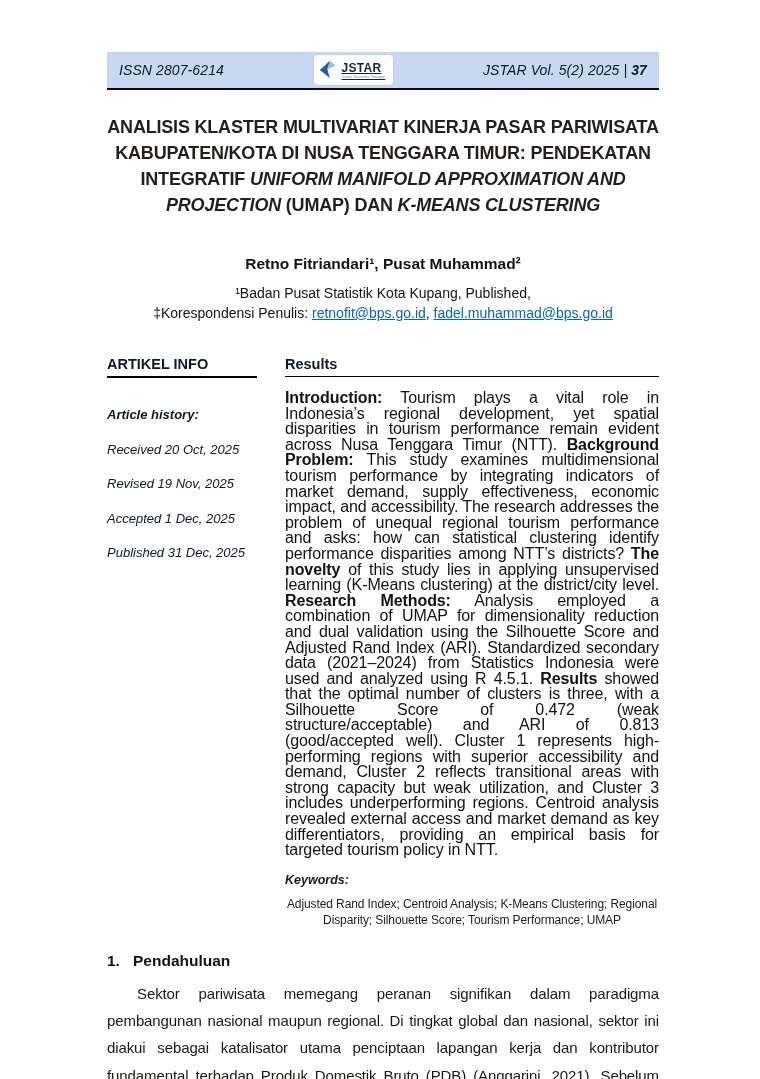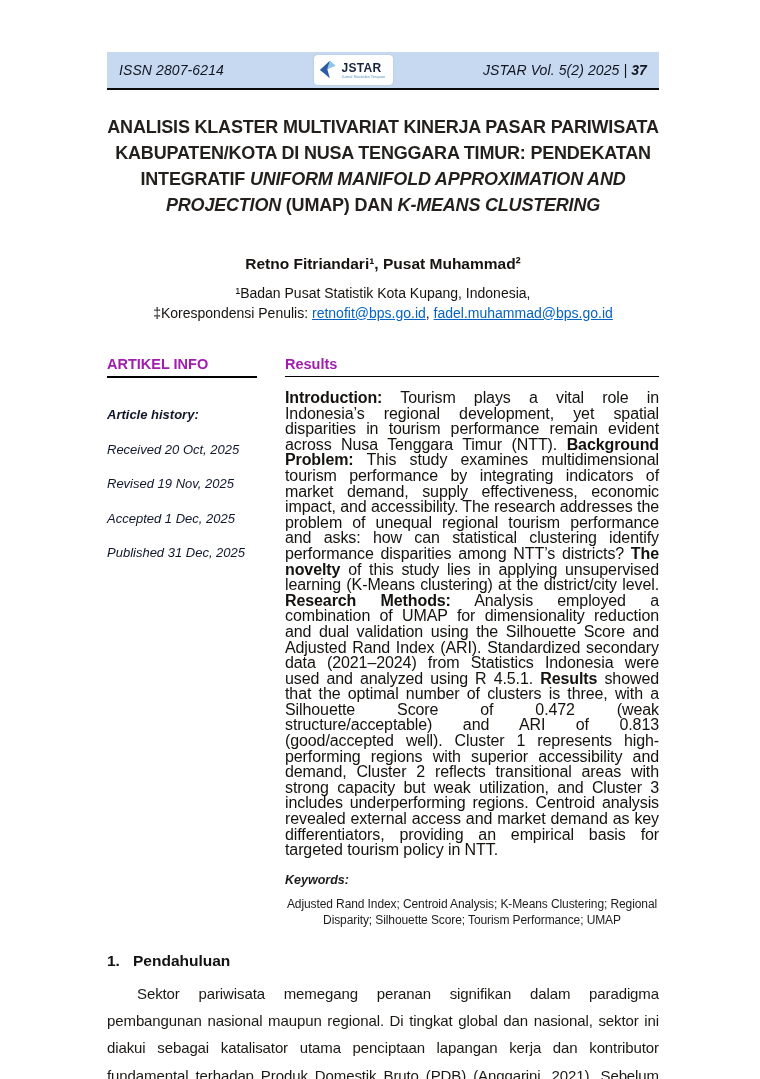--- a/index.html
+++ b/index.html
@@ -42,21 +42,21 @@
     background: #ffffff;
     border-radius: 4px;
     height: 30px;
     padding: 2px 8px 2px 5px;
     display: flex;
     align-items: center;
     gap: 3px;
     box-shadow: 0 0 2px rgba(0,0,0,0.12);
   }
   .logo-arrow { width: 20px; height: 22px; display: block; }
-  .logo-txt { display: flex; flex-direction: column; line-height: 1; }
+  .logo-txt { display: flex; flex-direction: column; line-height: 1; text-decoration: underline; }
   .logo-word { font-weight: 700; font-size: 12px; color: #17233f; letter-spacing: 0.3px; }
   .logo-tag  { font-size: 4px; color: #5a93c8; margin-top: 1px; white-space: nowrap; }
 
   
   .paper-title {
     margin-top: 24px;
     text-align: center;
     font-size: 18px;
     font-weight: 700;
     line-height: 26px;
@@ -84,21 +84,21 @@
   }
 
   
   .info-section { display: flex; margin-top: 33px; }
   .info-left  { width: 150px; margin-right: 28px; flex-shrink: 0; }
   .info-right { width: 374px; }
   .col-head {
     font-weight: 700;
     font-size: 14.5px;
     padding-bottom: 4px;
-    color: #a21caf;
+    color: #0f172a;
   }
   .info-left  .col-head { border-bottom: 2px solid #000; }
   .info-right .col-head { border-bottom: 1.2px solid #000; }
 
   .history { margin-top: 24px; font-style: italic; font-size: 13px; color: #0f172a; }
   .history-label { font-weight: 700; line-height: 26.5px; }
   .history-item  { line-height: 26.5px; margin-top: 8px; }
 
   .abstract-text {
     margin-top: 13px;
@@ -159,21 +159,21 @@
           <span class="logo-tag">Jurnal Statistika Terapan</span>
         </span>
       </span>
       <span class="vol"><span>JSTAR Vol. 5(2) 2025 | </span><b>37</b></span>
     </div>
 
     <h1 class="paper-title"><span>ANALISIS KLASTER MULTIVARIAT KINERJA PASAR PARIWISATA KABUPATEN/KOTA DI NUSA TENGGARA TIMUR: PENDEKATAN INTEGRATIF </span><span class="it">UNIFORM MANIFOLD APPROXIMATION AND PROJECTION</span><span> (UMAP) DAN </span><span class="it">K-MEANS CLUSTERING</span></h1>
 
     <div class="authors">Retno Fitriandari¹, Pusat Muhammad²</div>
     <div class="affiliations">
-      <div>¹Badan Pusat Statistik Kota Kupang, Indonesia,</div>
+      <div>¹Badan Pusat Statistik Kota Kupang, Published,</div>
       <div><span>‡Korespondensi Penulis: </span><a href="#">retnofit@bps.go.id</a><span>, </span><a href="#">fadel.muhammad@bps.go.id</a></div>
     </div>
 
     <div class="info-section">
       <div class="info-left">
         <div class="col-head">ARTIKEL INFO</div>
         <div class="history">
           <div class="history-label">Article history:</div>
           <div>
               <div class="history-item">Received 20 Oct, 2025</div>

